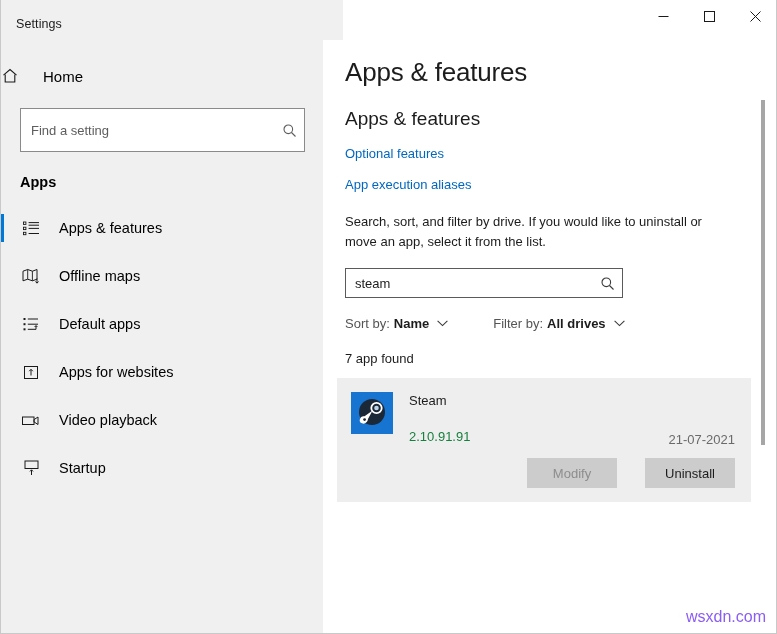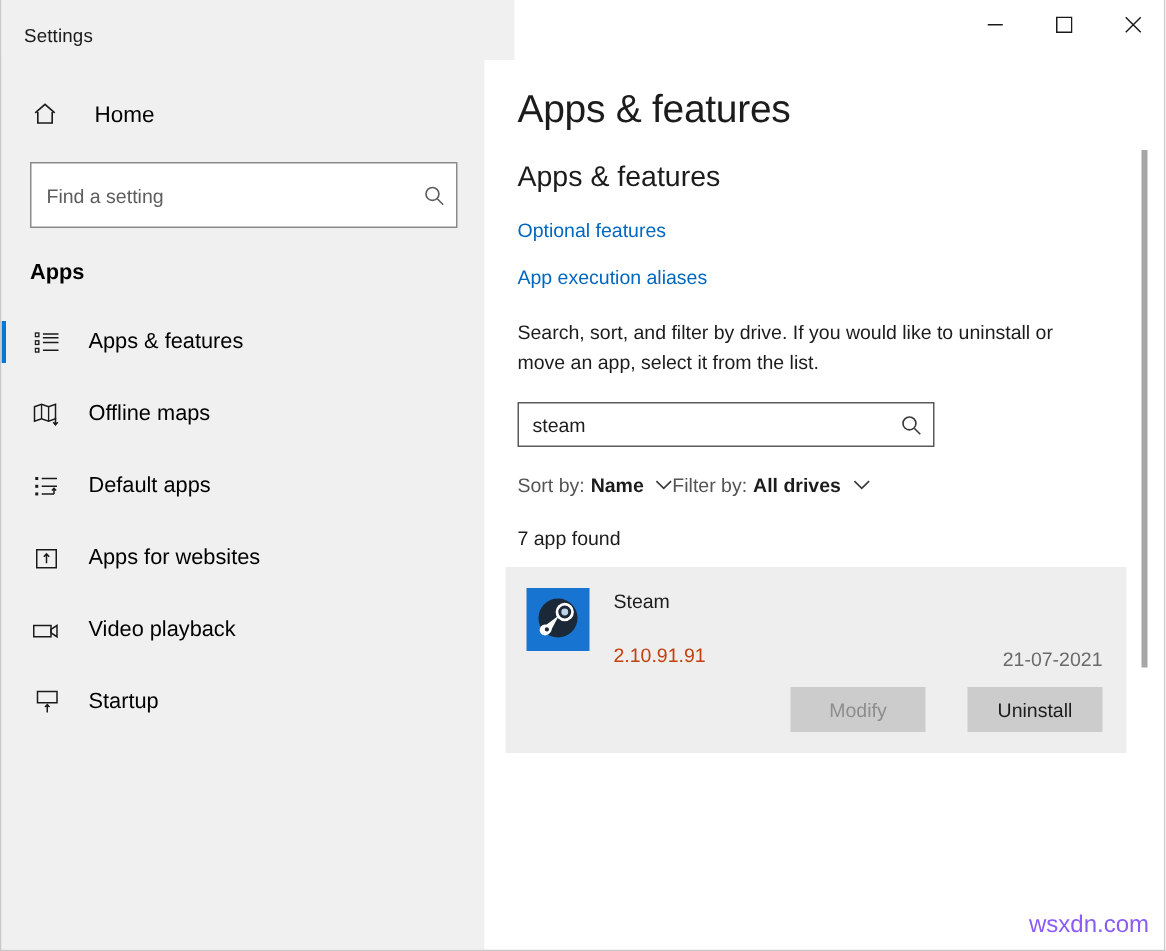--- a/index.html
+++ b/index.html
@@ -76,21 +76,21 @@
     height: 594px;
     background: #f0f0f0;
     padding-top: 0;
   }
 
   .home-row {
     display: flex;
     align-items: center;
     height: 40px;
     margin-top: 16px;
-    padding-left: 20px;
+    padding-left: 0;
     cursor: default;
   }
   .home-icon {
     width: 26px;
     display: flex;
     align-items: center;
     justify-content: flex-start;
   }
   .home-label {
     font-size: 15px;
@@ -226,21 +226,21 @@
   .filters {
     display: flex;
     margin: 18px 0 0 22px;
     align-items: center;
   }
   .filter-group {
     display: flex;
     align-items: center;
     cursor: default;
   }
-  .filter-group + .filter-group { }
+  .filter-group + .filter-group { margin-left: 45px; }
   .filter-label {
     font-size: 13px;
     color: #545454;
   }
   .filter-value {
     font-size: 13px;
     color: #1c1c1c;
     font-weight: bold;
     margin-left: 4px;
   }
@@ -280,21 +280,21 @@
     margin-left: 16px;
     flex: 1;
     padding-top: 1px;
   }
   .app-name {
     font-size: 13px;
     color: #1c1c1c;
   }
   .app-version {
     font-size: 13px;
-    color: #c2410c;
+    color: #15803d;
     margin-top: 21px;
   }
   .app-date {
     position: absolute;
     right: 16px;
     top: 54px;
     font-size: 13px;
     color: #6a6a6a;
     text-align: center;
   }

